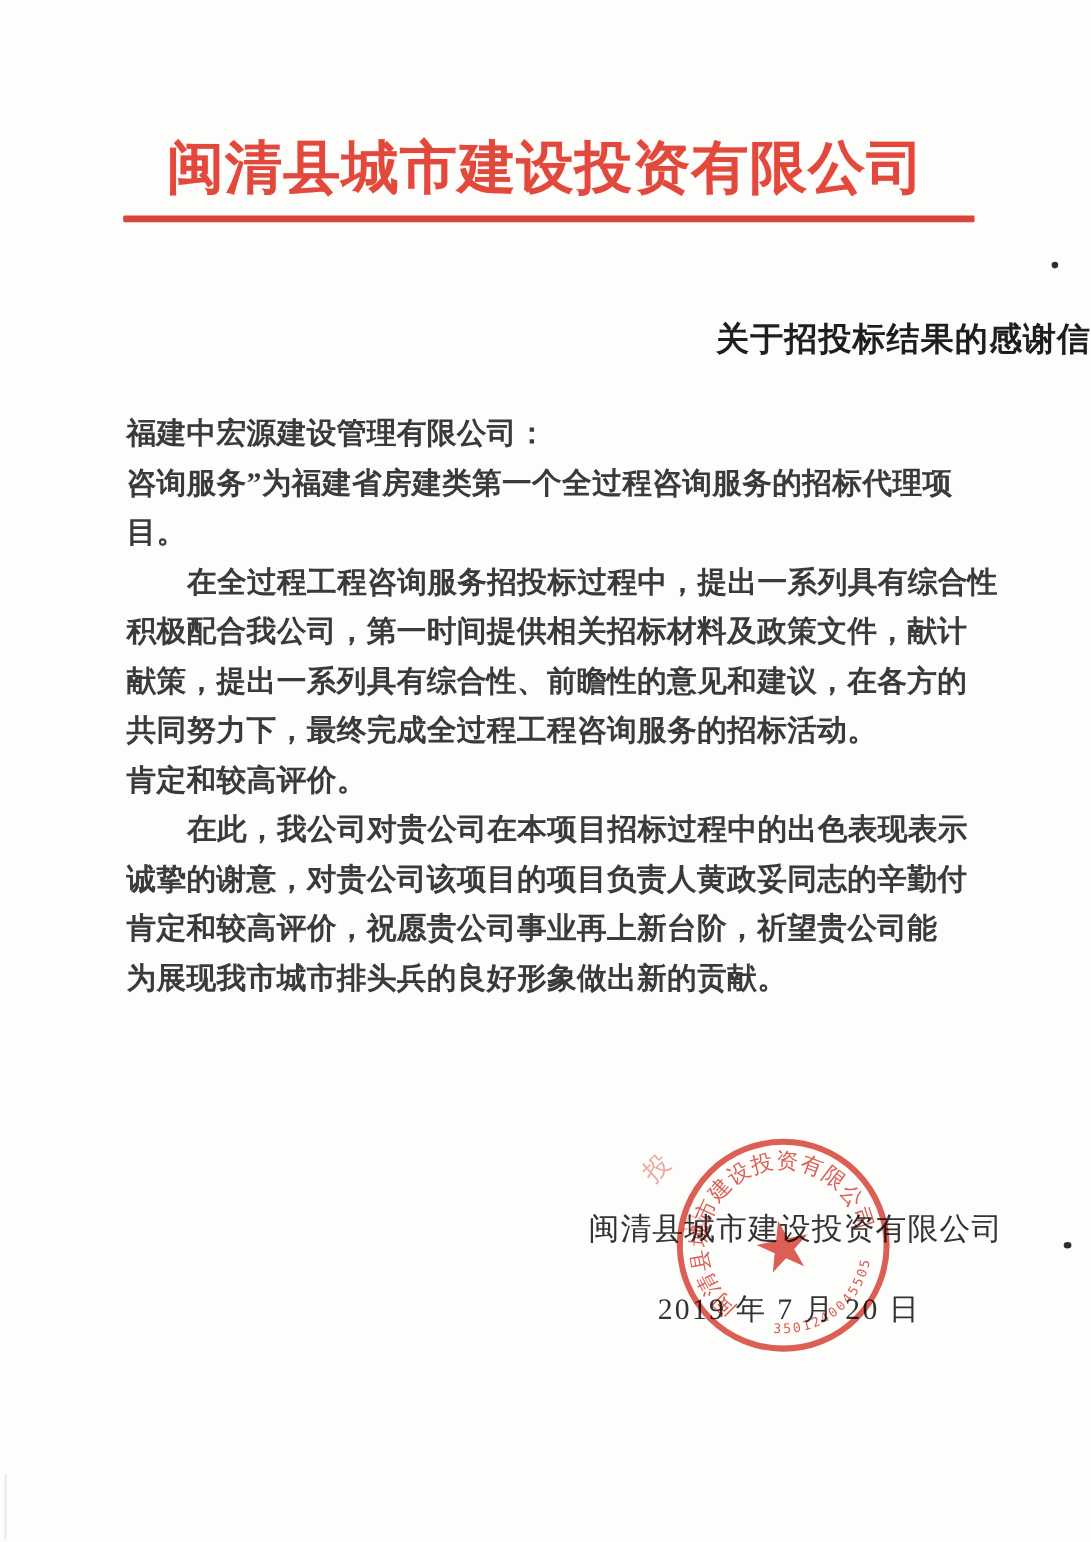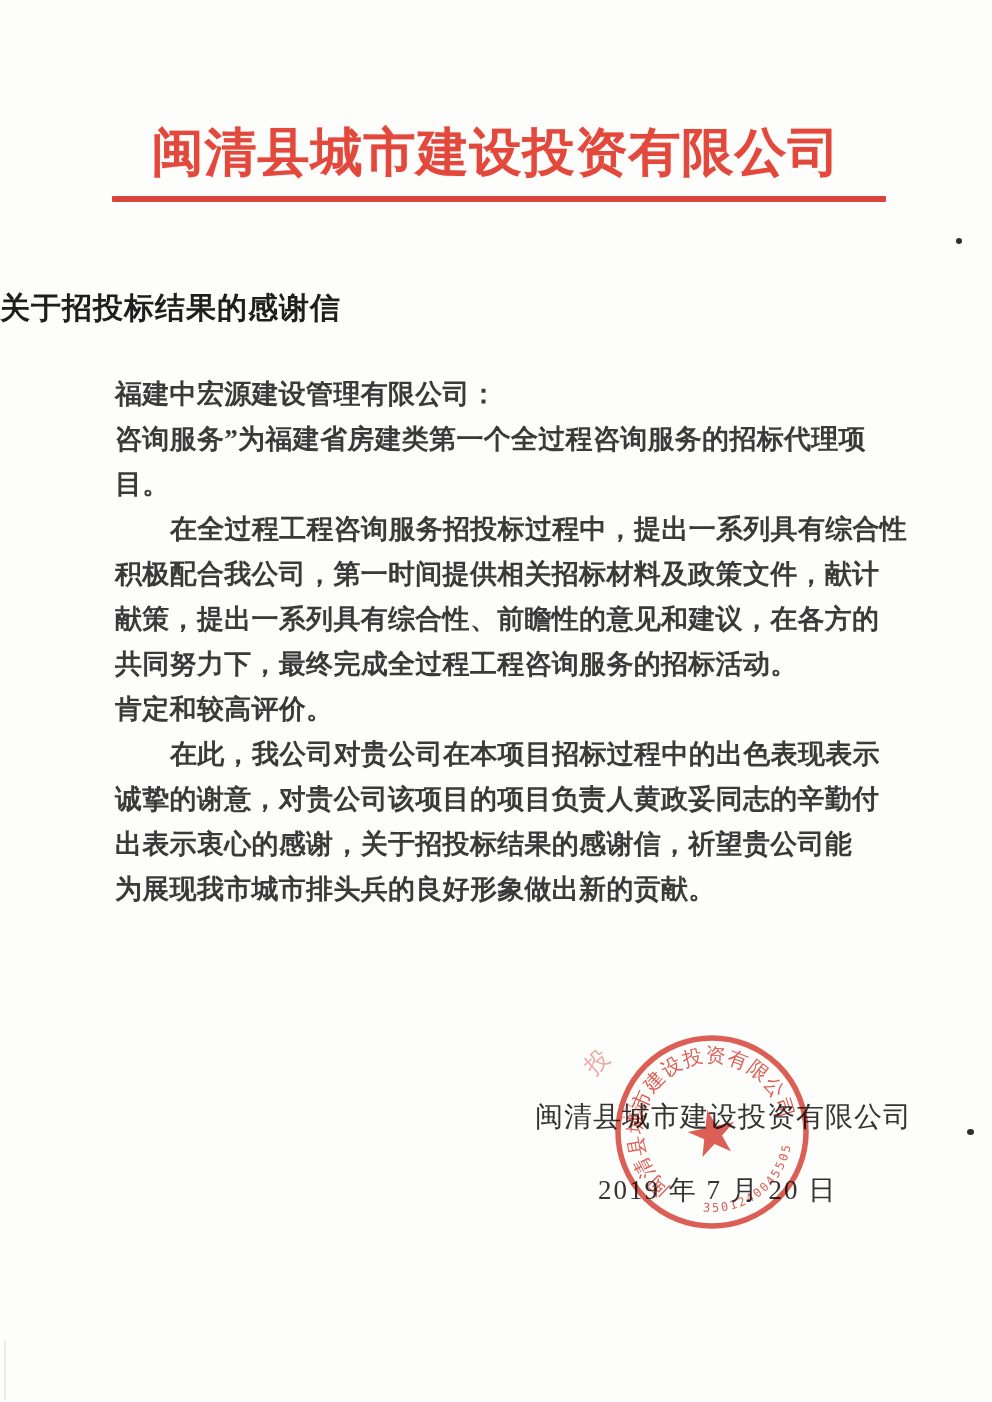--- a/index.html
+++ b/index.html
@@ -19,21 +19,21 @@
     text-shadow:0 0 1px rgba(226,72,59,.45);
     white-space:nowrap;
   }
   .letterhead-rule{
     position:absolute;top:196px;left:112px;width:774px;height:6px;
     background:#d9453a;border-radius:1px;
   }
 
   
   .title{
-    position:absolute;top:288px;left:0;width:992px;margin:0;text-align:left;
+    position:absolute;top:288px;left:0;width:992px;margin:0;text-align:right;
     font-size:30px;font-weight:bold;letter-spacing:1px;color:#1e1e1e;
     font-family:"Liberation Sans","DejaVu Sans",sans-serif;
     white-space:nowrap;
   }
 
   
   .body{
     position:absolute;top:372px;left:115px;width:790px;
     font-size:27px;line-height:45px;letter-spacing:.3px;color:#3a3a3a;
     font-family:"Liberation Serif","DejaVu Serif",serif;
@@ -87,21 +87,21 @@
       <div class="bline">福建中宏源建设管理有限公司：</div>
       <div class="bline">咨询服务”为福建省房建类第一个全过程咨询服务的招标代理项</div>
       <div class="bline">目。</div>
       <div class="bline ind">在全过程工程咨询服务招投标过程中，提出一系列具有综合性</div>
       <div class="bline">积极配合我公司，第一时间提供相关招标材料及政策文件，献计</div>
       <div class="bline">献策，提出一系列具有综合性、前瞻性的意见和建议，在各方的</div>
       <div class="bline">共同努力下，最终完成全过程工程咨询服务的招标活动。</div>
       <div class="bline">肯定和较高评价。</div>
       <div class="bline ind">在此，我公司对贵公司在本项目招标过程中的出色表现表示</div>
       <div class="bline">诚挚的谢意，对贵公司该项目的项目负责人黄政妥同志的辛勤付</div>
-      <div class="bline">出表示衷心的感谢，关于招投标结果的感谢信，祈望贵公司能</div>
+      <div class="bline">肯定和较高评价，祝愿贵公司事业再上新台阶，祈望贵公司能</div>
       <div class="bline">为展现我市城市排头兵的良好形象做出新的贡献。</div>
     </div>
 
   <div class="signature">闽清县城市建设投资有限公司</div>
 
   <div class="date">2019 年 7 月 20 日</div>
 
   <div class="seal" id="seal" style="color: rgb(217, 74, 62);">
     <svg viewBox="0 0 200 200">
       <defs>

